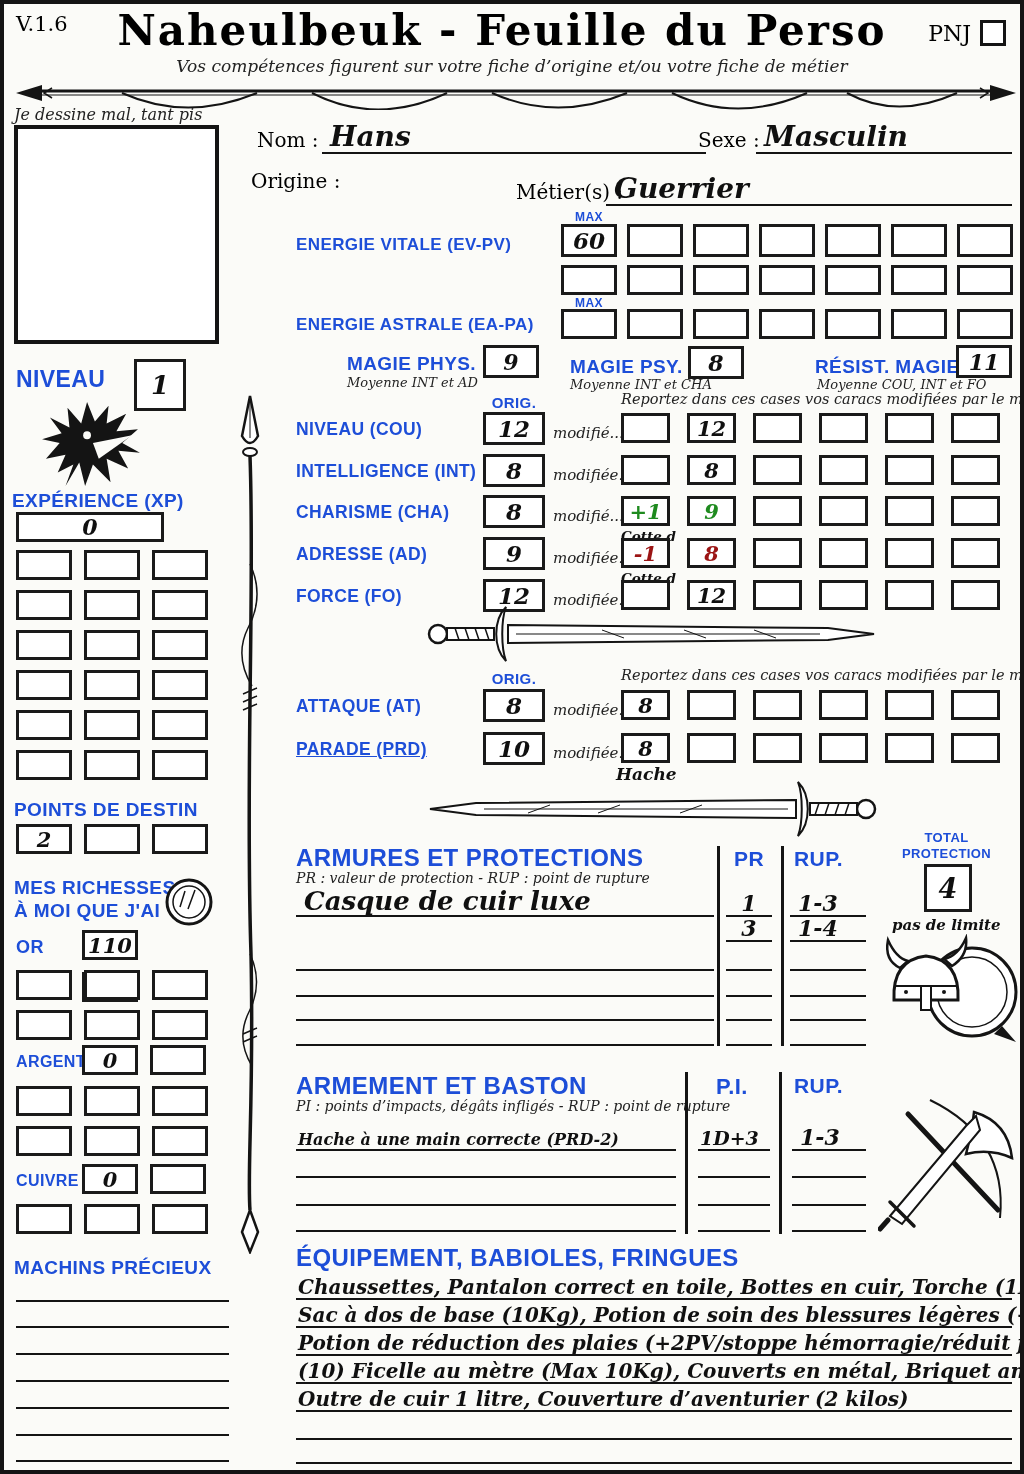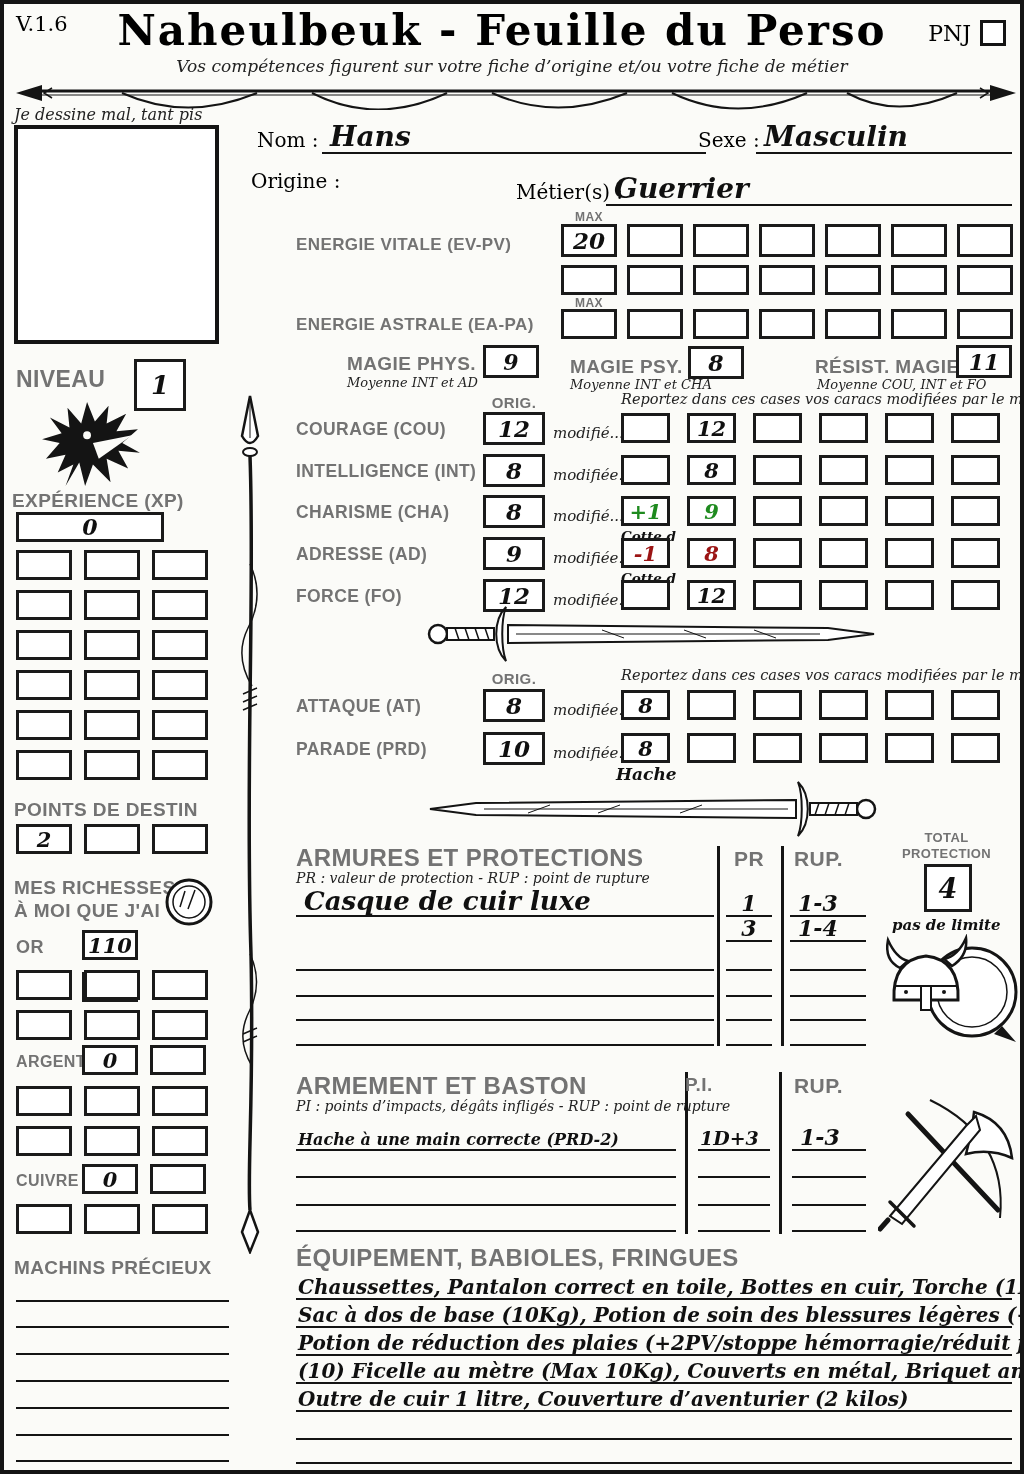--- a/index.html
+++ b/index.html
@@ -1,19 +1,19 @@
 <!DOCTYPE html>
 <html><head>
 <meta charset="utf-8">
 <style>
   html,body{margin:0;padding:0;background:#888;}
   .page{position:relative;width:1024px;height:1474px;background:#fbfbf8;border:4px solid #141414;
         box-sizing:border-box;overflow:hidden;font-family:"Liberation Sans",sans-serif;color:#141414;margin:0 auto;}
   .abs{position:absolute;}
-  .lbl{font-family:"Liberation Sans",sans-serif;font-weight:800;letter-spacing:.4px;color:#737373;}
+  .lbl{font-family:"Liberation Sans",sans-serif;font-weight:800;letter-spacing:.4px;color:#1d4ed8;}
   .ital{font-family:"DejaVu Serif",serif;font-style:italic;color:#222;}
   .serif{font-family:"DejaVu Serif",serif;color:#000000;}
   .hand{font-family:"DejaVu Serif",serif;font-style:italic;font-weight:700;color:#101010;}
   .bx{width:56px;height:33px;border:3px solid #1a1a1a;box-sizing:border-box;background:#fff;
       display:flex;align-items:center;justify-content:center;}
   .h30{height:30px;}
   .boxrow{display:flex;gap:10px;}
   .cellrow{display:flex;gap:17px;}
   .cell{width:49px;height:30px;border:3px solid #1a1a1a;box-sizing:border-box;background:#fff;
         display:flex;align-items:center;justify-content:center;}
@@ -65,21 +65,21 @@
   <div class="abs serif" style="left:247px;top:165px;font-size:20px;">Origine :</div>
   <div class="abs serif" style="left:512px;top:176px;font-size:20px;">Métier(s) :</div>
   <div class="linefield" style="left:602px;top:162px;width:406px;height:38px;">
     <span class="hand" style="font-size:28px;">Guerrier</span>
   </div>
 
   <div class="abs lbl" style="left:292px;top:231px;font-size:17px;">ENERGIE VITALE (EV-PV)</div>
   <div class="abs lbl" style="left:557px;top:206px;width:56px;text-align:center;font-size:12px;">MAX</div>
   <div class="abs boxrow" style="left:557px;top:220px;">
     <div class="bx">
-        <span class="hand" style="font-size:23px;">20</span>
+        <span class="hand" style="font-size:23px;">60</span>
       </div>
     <div class="bx"></div>
       <div class="bx"></div>
     <div class="bx"></div>
       <div class="bx"></div>
     <div class="bx"></div>
       <div class="bx"></div>
   </div>
   <div class="abs boxrow" style="left:557px;top:261px;">
     <div class="bx h30"></div>
@@ -116,21 +116,21 @@
 
   <div class="abs lbl" style="left:811px;top:352px;font-size:19px;">RÉSIST. MAGIE</div>
   <div class="abs origbox" style="left:952px;top:341px;width:56px;">
       <span class="hand" style="font-size:22px;">11</span>
     </div>
   <div class="abs ital" style="left:813px;top:373px;font-size:13px;">Moyenne COU, INT et FO</div>
 
   <div class="abs lbl" style="left:479px;top:390px;width:62px;text-align:center;font-size:15px;">ORIG.</div>
   <div class="abs ital" style="left:617px;top:387px;font-size:14.5px;white-space:nowrap;">Reportez dans ces cases vos caracs modifiées par le matériel</div>
 
-  <div class="abs lbl" style="left:292px;top:415px;font-size:17.5px;">COURAGE (COU)</div>
+  <div class="abs lbl" style="left:292px;top:415px;font-size:17.5px;">NIVEAU (COU)</div>
   <div class="abs origbox" style="left:479px;top:408px;">
       <span class="hand" style="font-size:23px;">12</span>
     </div>
   <div class="abs ital" style="left:549px;top:420px;font-size:15px;">modifié...</div>
   <div class="abs cellrow" style="left:617px;top:409px;">
     <div class="cell">
         <span class="hand" style="font-size:21px;"></span>
       </div>
     <div class="cell">
         <span class="hand" style="font-size:21px;">12</span>
@@ -237,21 +237,21 @@
     <div class="cell">
         <span class="hand" style="font-size:21px;">8</span>
       </div>
     <div class="cell"></div>
       <div class="cell"></div>
     <div class="cell"></div>
       <div class="cell"></div>
     <div class="cell"></div>
   </div>
 
-  <div class="abs lbl" style="left:292px;top:735px;font-size:17.5px;">PARADE (PRD)</div>
+  <div class="abs lbl" style="left:292px;top:735px;font-size:17.5px;text-decoration:underline;">PARADE (PRD)</div>
   <div class="abs origbox" style="left:479px;top:728px;">
       <span class="hand" style="font-size:23px;">10</span>
     </div>
   <div class="abs ital" style="left:549px;top:740px;font-size:15px;">modifiée...</div>
   <div class="abs cellrow" style="left:617px;top:729px;">
     <div class="cell">
         <span class="hand" style="font-size:21px;">8</span>
       </div>
     <div class="cell"></div>
       <div class="cell"></div>
@@ -465,21 +465,21 @@
   <div class="rule" style="left:786px;top:1015px;width:76px;"></div>
 
   <div class="rule" style="left:292px;top:1040px;width:418px;"></div>
   <div class="rule" style="left:722px;top:1040px;width:46px;"></div>
   <div class="rule" style="left:786px;top:1040px;width:76px;"></div>
 
   <div class="abs lbl" style="left:292px;top:1068px;font-size:24px;">ARMEMENT ET BASTON</div>
   <div class="abs ital" style="left:292px;top:1094px;font-size:14px;">PI : points d’impacts, dégâts infligés - RUP : point de rupture</div>
   <div class="vline" style="left:681px;top:1068px;height:162px;"></div>
   <div class="vline" style="left:775px;top:1068px;height:162px;"></div>
-  <div class="abs lbl" style="left:681px;top:1070px;width:94px;text-align:left;font-size:19px;">P.I.</div>
+  <div class="abs lbl" style="left:681px;top:1070px;width:94px;text-align:center;font-size:22px;">P.I.</div>
   <div class="abs lbl" style="left:790px;top:1070px;font-size:21px;">RUP.</div>
 
   <div class="linefield" style="left:292px;top:1112px;width:380px;height:33px;">
     <span class="hand" style="font-size:16px;padding-left:2px;">Hache à une main correcte (PRD-2)</span>
   </div>
   <div class="linefield" style="left:694px;top:1118px;width:72px;height:27px;">
     <span class="hand" style="font-size:19px;padding-left:2px;">1D+3</span>
   </div>
   <div class="linefield" style="left:788px;top:1118px;width:74px;height:27px;">
     <span class="hand" style="font-size:22px;">1-3</span>

